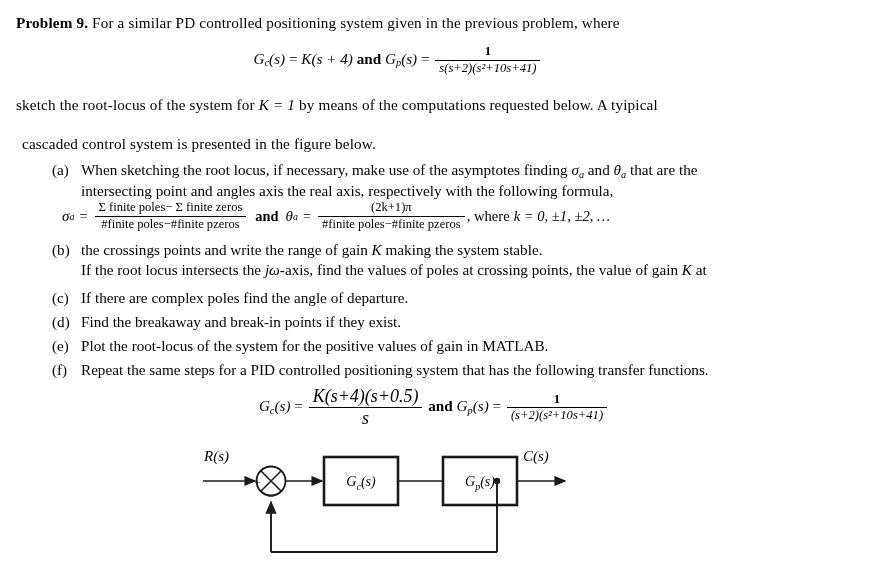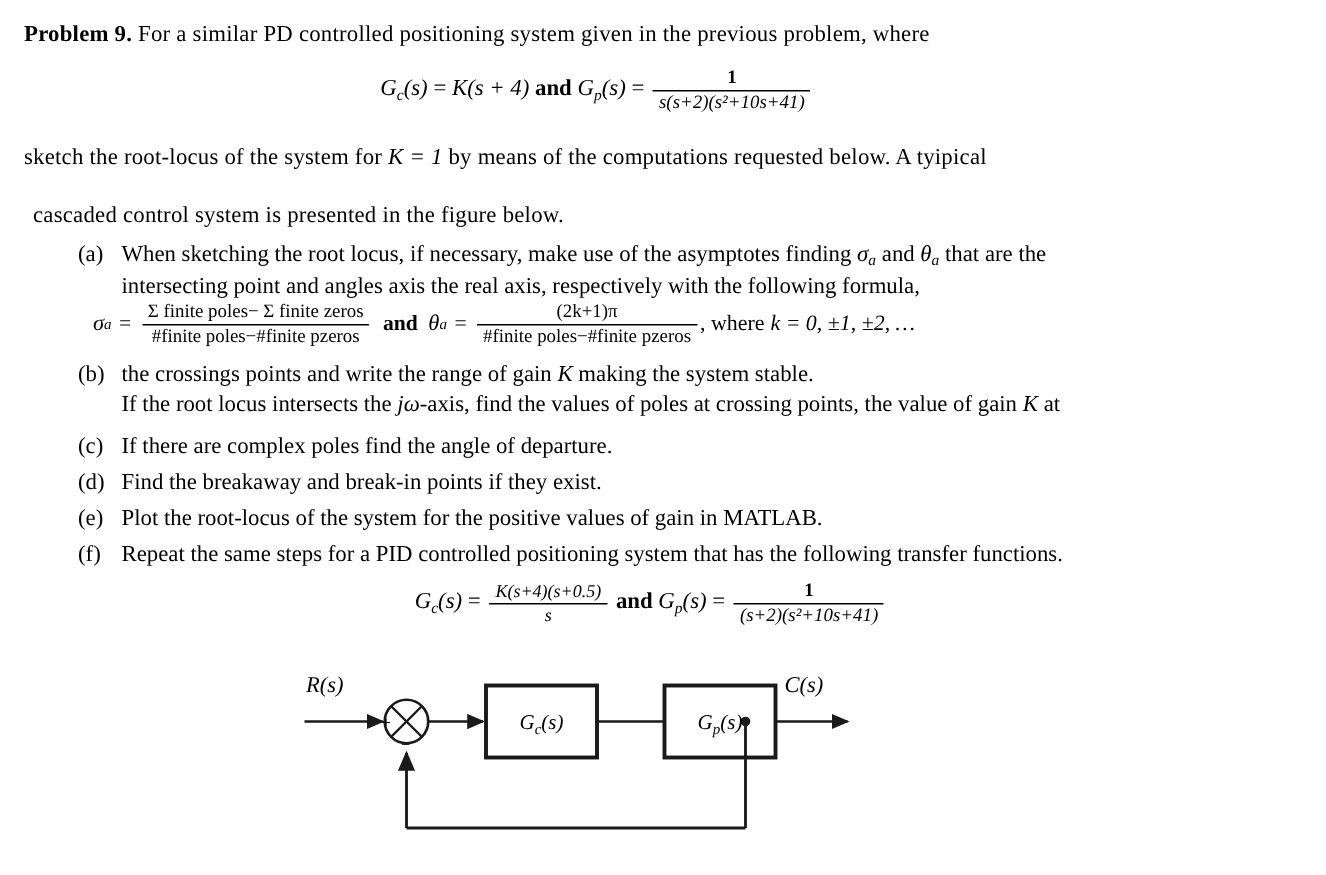--- a/index.html
+++ b/index.html
@@ -234,21 +234,21 @@
 
   <div class="item" style="left:52px; top:360px; width:830px;">
     <span class="marker">(f)</span>
     <span class="body nowrapline">Repeat the same steps for a PID controlled positioning system that has the following transfer functions.</span>
   </div>
 
   <div class="eq-row" style="top:387px;padding-left:36px;">
     <span class="eq-inner">
       <span class="math">G</span><span class="sub">c</span><span class="math">(s)</span>
       <span class="mathup">=</span>
-      <span class="frac" style="font-size:12px;">
+      <span class="frac" style="font-size:18px;">
         <span class="num math">K(s+4)(s+0.5)</span>
         <span class="den math">s</span>
       </span>
       <span class="bold">and</span>
       <span class="math">G</span><span class="sub">p</span><span class="math">(s)</span>
       <span class="mathup">=</span>
       <span class="frac" style="font-size:12.6px;">
         <span class="num bold" style="font-style:normal;">1</span>
         <span class="den math">(s+2)(s²+10s+41)</span>
       </span>

